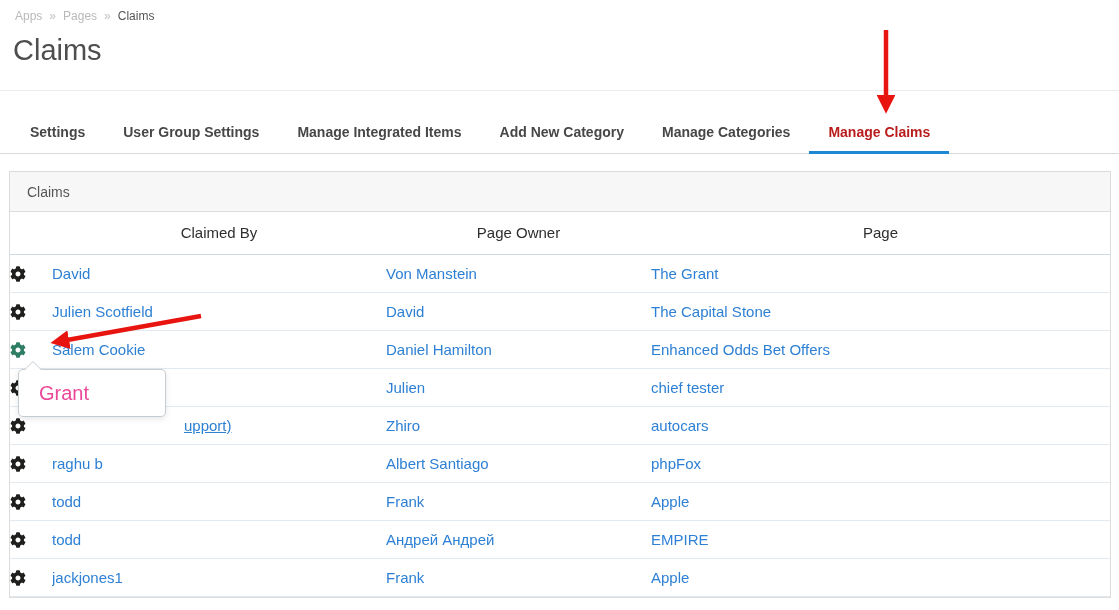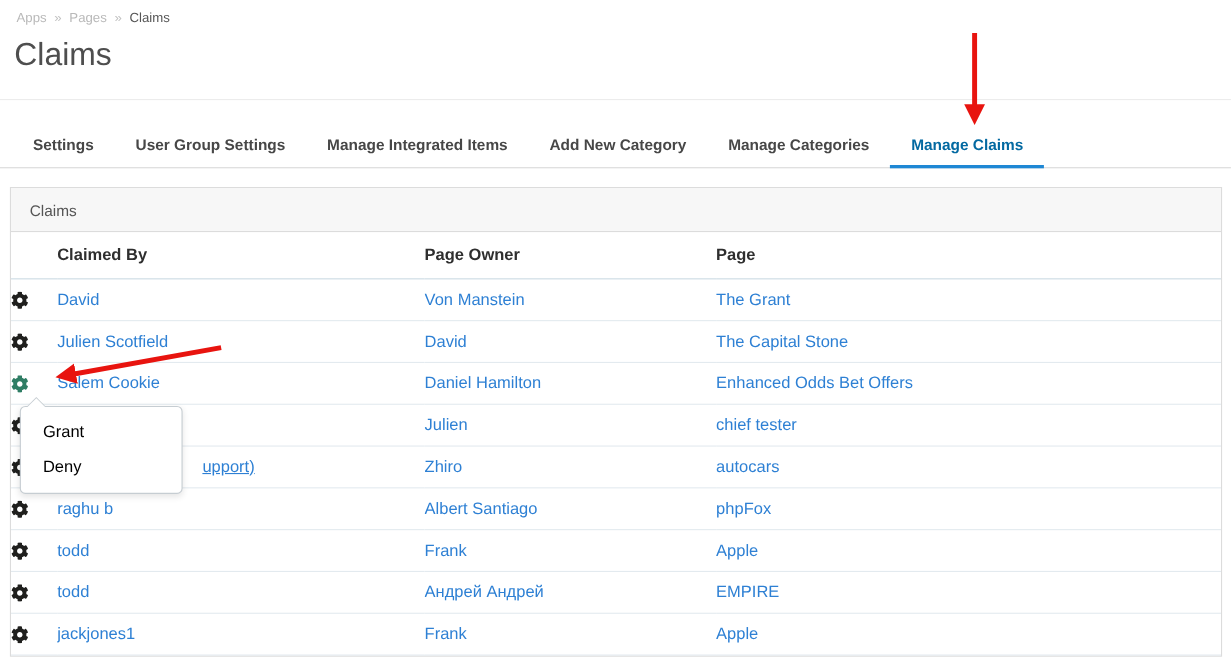--- a/index.html
+++ b/index.html
@@ -17,52 +17,52 @@
   .breadcrumb .sep { margin:0 7px; color:#c2c2c2; }
   .breadcrumb .current { color:#555555; }
 
   
   .page-title { margin:11px 0 0 13px; font-size:29px; line-height:33px; font-weight:400; color:#4e4e4e; }
 
   
   .tabbar { margin-top:23px; border-top:1px solid #ececec; border-bottom:1px solid #d9d9d9; padding:32px 0 0 11px; }
   .tab { display:inline-block; position:relative; padding:0 19px 13px 19px;
          font-size:14px; font-weight:700; color:#474747; cursor:pointer; white-space:nowrap; }
-  .tab.active { color:#0369a1; }
+  .tab.active { color:#b91c1c; }
   .tab.active::after { content:""; position:absolute; left:0; right:0; bottom:-1px; height:3px; background:#1e87d4; }
 
   
   .panel { margin:17px 8px 0 9px; border:1px solid #dcdcdc; background:#fff; }
   .panel-heading { height:40px; line-height:40px; padding-left:17px; background:#f7f7f7;
                    border-bottom:1px solid #dcdcdc; font-size:14px; color:#555555; }
 
   
   table.claims { width:100%; border-collapse:collapse; table-layout:fixed; }
-  table.claims thead th { height:42px; padding:0; text-align:left; font-size:15px; font-weight:700;
+  table.claims thead th { height:42px; padding:0; text-align:center; font-size:15px; font-weight:400;
                           color:#2e2e2e; border-bottom:1px solid #cbdae3;margin-left:31px; }
   table.claims tbody td { height:38px; padding:0; border-bottom:1px solid #e3eaef; font-size:15px;
                           white-space:nowrap; overflow:hidden; }
   td.c-gear, th.c-gear { padding-left:11px; }
   .gear { display:inline-block; width:16px; height:16px; color:#1f1f1d; cursor:pointer; vertical-align:middle; }
   .gear svg { width:16px; height:16px; display:block; }
   .gear.active { color:#2f7d64; }
   a.cell-link { color:#2e80d4; text-decoration:none; cursor:pointer;text-align:right; }
   a.cell-link.clipped { display:inline-block; margin-left:132px;text-decoration:underline; }
 
   
   .context-menu { position:absolute; left:18px; top:369px; width:148px; z-index:5;
                   background:#ffffff; border:1px solid #c6cdd2; border-radius:5px;
                   box-shadow:0 2px 6px rgba(0,0,0,0.10); padding:7px 0; }
   .context-menu::before { content:""; position:absolute; top:-9px; left:5px; width:0; height:0;
                           border-left:9px solid transparent; border-right:9px solid transparent;
                           border-bottom:9px solid #c6cdd2; }
   .context-menu::after { content:""; position:absolute; top:-8px; left:6px; width:0; height:0;
                          border-left:8px solid transparent; border-right:8px solid transparent;
                          border-bottom:8px solid #ffffff; }
-  .menu-item { height:32px; line-height:32px; padding-left:20px; font-size:15px; color:#000000; cursor:pointer; }
+  .menu-item { height:32px; line-height:32px; padding-left:20px; font-size:20px; color:#ec4899; cursor:pointer; }
 
   
   .annotation-arrows { position:absolute; left:0; top:0; width:1119px; height:610px;
                        pointer-events:none; z-index:9; }
 </style>
 </head>
 <body>
 
 <div class="breadcrumb"><a class="crumb">Apps</a><span class="sep">»</span><a class="crumb">Pages</a><span class="sep">»</span><span class="crumb current">Claims</span></div>
 
@@ -195,21 +195,20 @@
     <td class="c-claim"><a class="cell-link">jackjones1</a></td>
     <td class="c-owner"><a class="cell-link">Frank</a></td>
     <td class="c-page"><a class="cell-link">Apple</a></td>
   </tr>
       </tbody>
   </table>
 </div>
 
 <div class="context-menu">
     <div class="menu-item">Grant</div>
-    <div class="menu-item">Deny</div>
   </div>
 
 <svg class="annotation-arrows">
   <defs>
     <marker id="ah" viewBox="0 0 10 10" refX="7" refY="5" markerWidth="4.2" markerHeight="4.2" orient="auto-start-reverse">
       <path d="M0,0 L10,5 L0,10 z" fill="#e8140f"></path>
     </marker>
   </defs>
   <line x1="886" y1="30" x2="886" y2="108" stroke="#e8140f" stroke-width="4.5" marker-end="url(#ah)"></line>
   <line x1="201" y1="316" x2="56" y2="342" stroke="#e8140f" stroke-width="4.5" marker-end="url(#ah)"></line>

